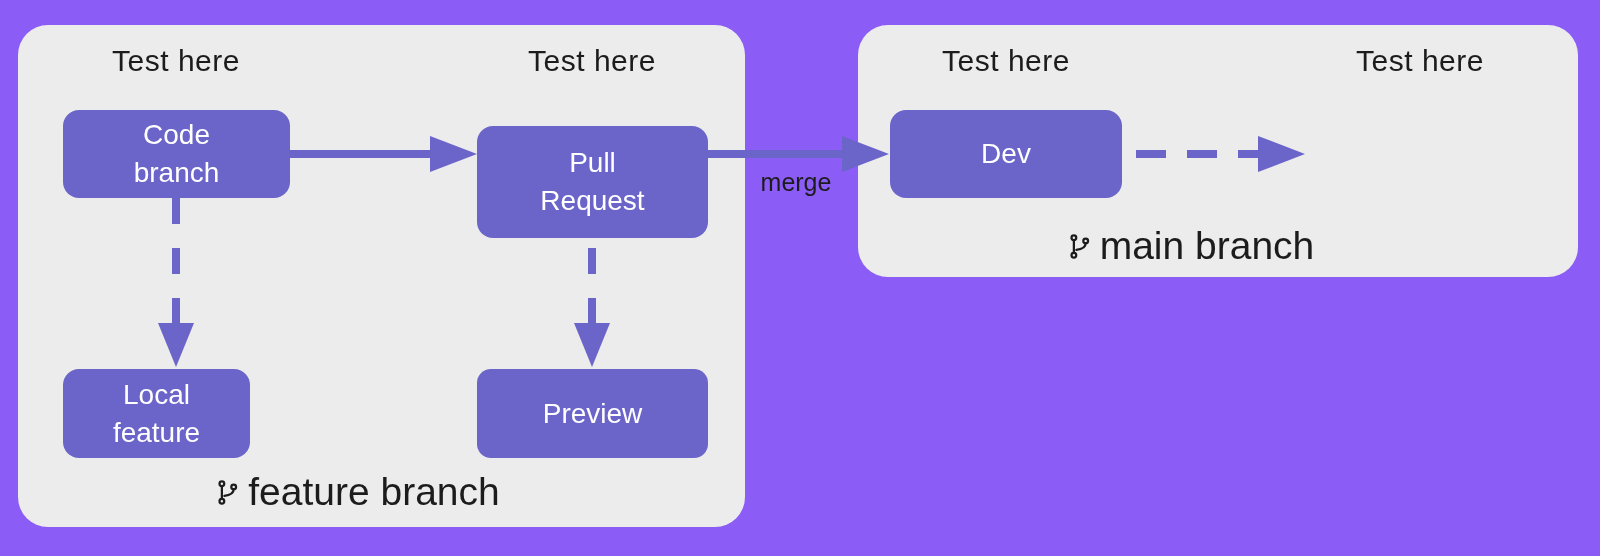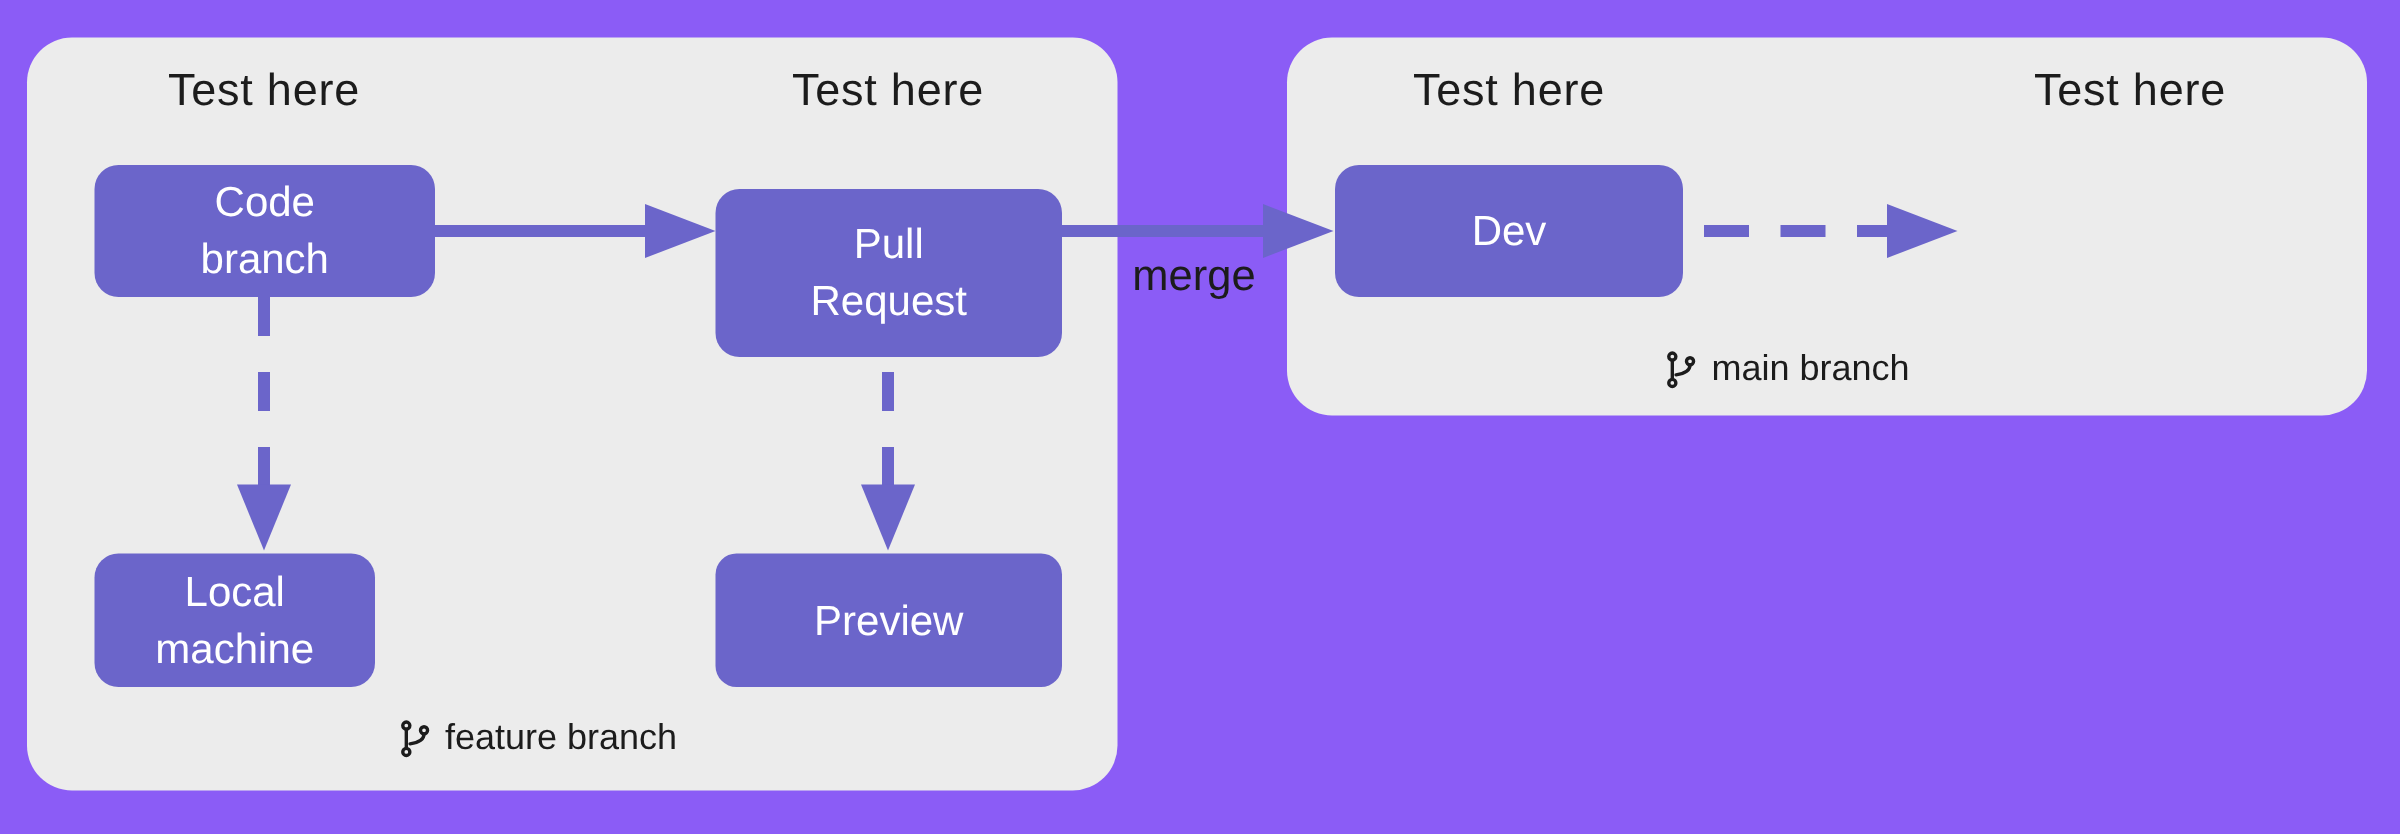--- a/index.html
+++ b/index.html
@@ -65,33 +65,33 @@
   .dash-v { stroke-dasharray: 26 24; }
   .dash-h { stroke-dasharray: 30 21; }
   .head  { fill: var(--accent, #6b65ca); stroke: none; }
 
   .edge-label {
     position: absolute;
     left: 731px;
     top: 168px;
     width: 130px;
     text-align: center;
-    font-size: 29px;
+    font-size: 25px;
     color: var(--text, #1c1c1c);
   }
 
   .branch-label {
     position: absolute;
     display: flex;
     align-items: center;
     justify-content: center;
     gap: 7px;
     width: 300px;
     height: 40px;
-    font-size: 24px;
+    font-size: 39px;
     color: var(--text, #1c1c1c);
   }
   #branch-feature { left: 207px;  top: 472px; }
   #branch-main    { left: 1040px; top: 226px; }
   .git-icon { flex: 0 0 auto; }
 </style>
 </head>
 <body>
 
 <div class="stage">
@@ -138,21 +138,21 @@
   </div>
   <div class="node" id="node-pr">
     <span>Pull</span>
     <span>Request</span>
   </div>
   <div class="node" id="node-dev">
     <span>Dev</span>
   </div>
   <div class="node" id="node-local">
     <span>Local</span>
-    <span>machine</span>
+    <span>feature</span>
   </div>
   <div class="node" id="node-preview">
     <span>Preview</span>
   </div>
 
   <div class="edge-label">merge</div>
 
   <div class="branch-label" id="branch-feature">
     <svg class="git-icon" width="27" height="27" viewBox="0 0 24 24">
       <g fill="none" stroke="#1c1c1c" stroke-width="2" stroke-linecap="round">

